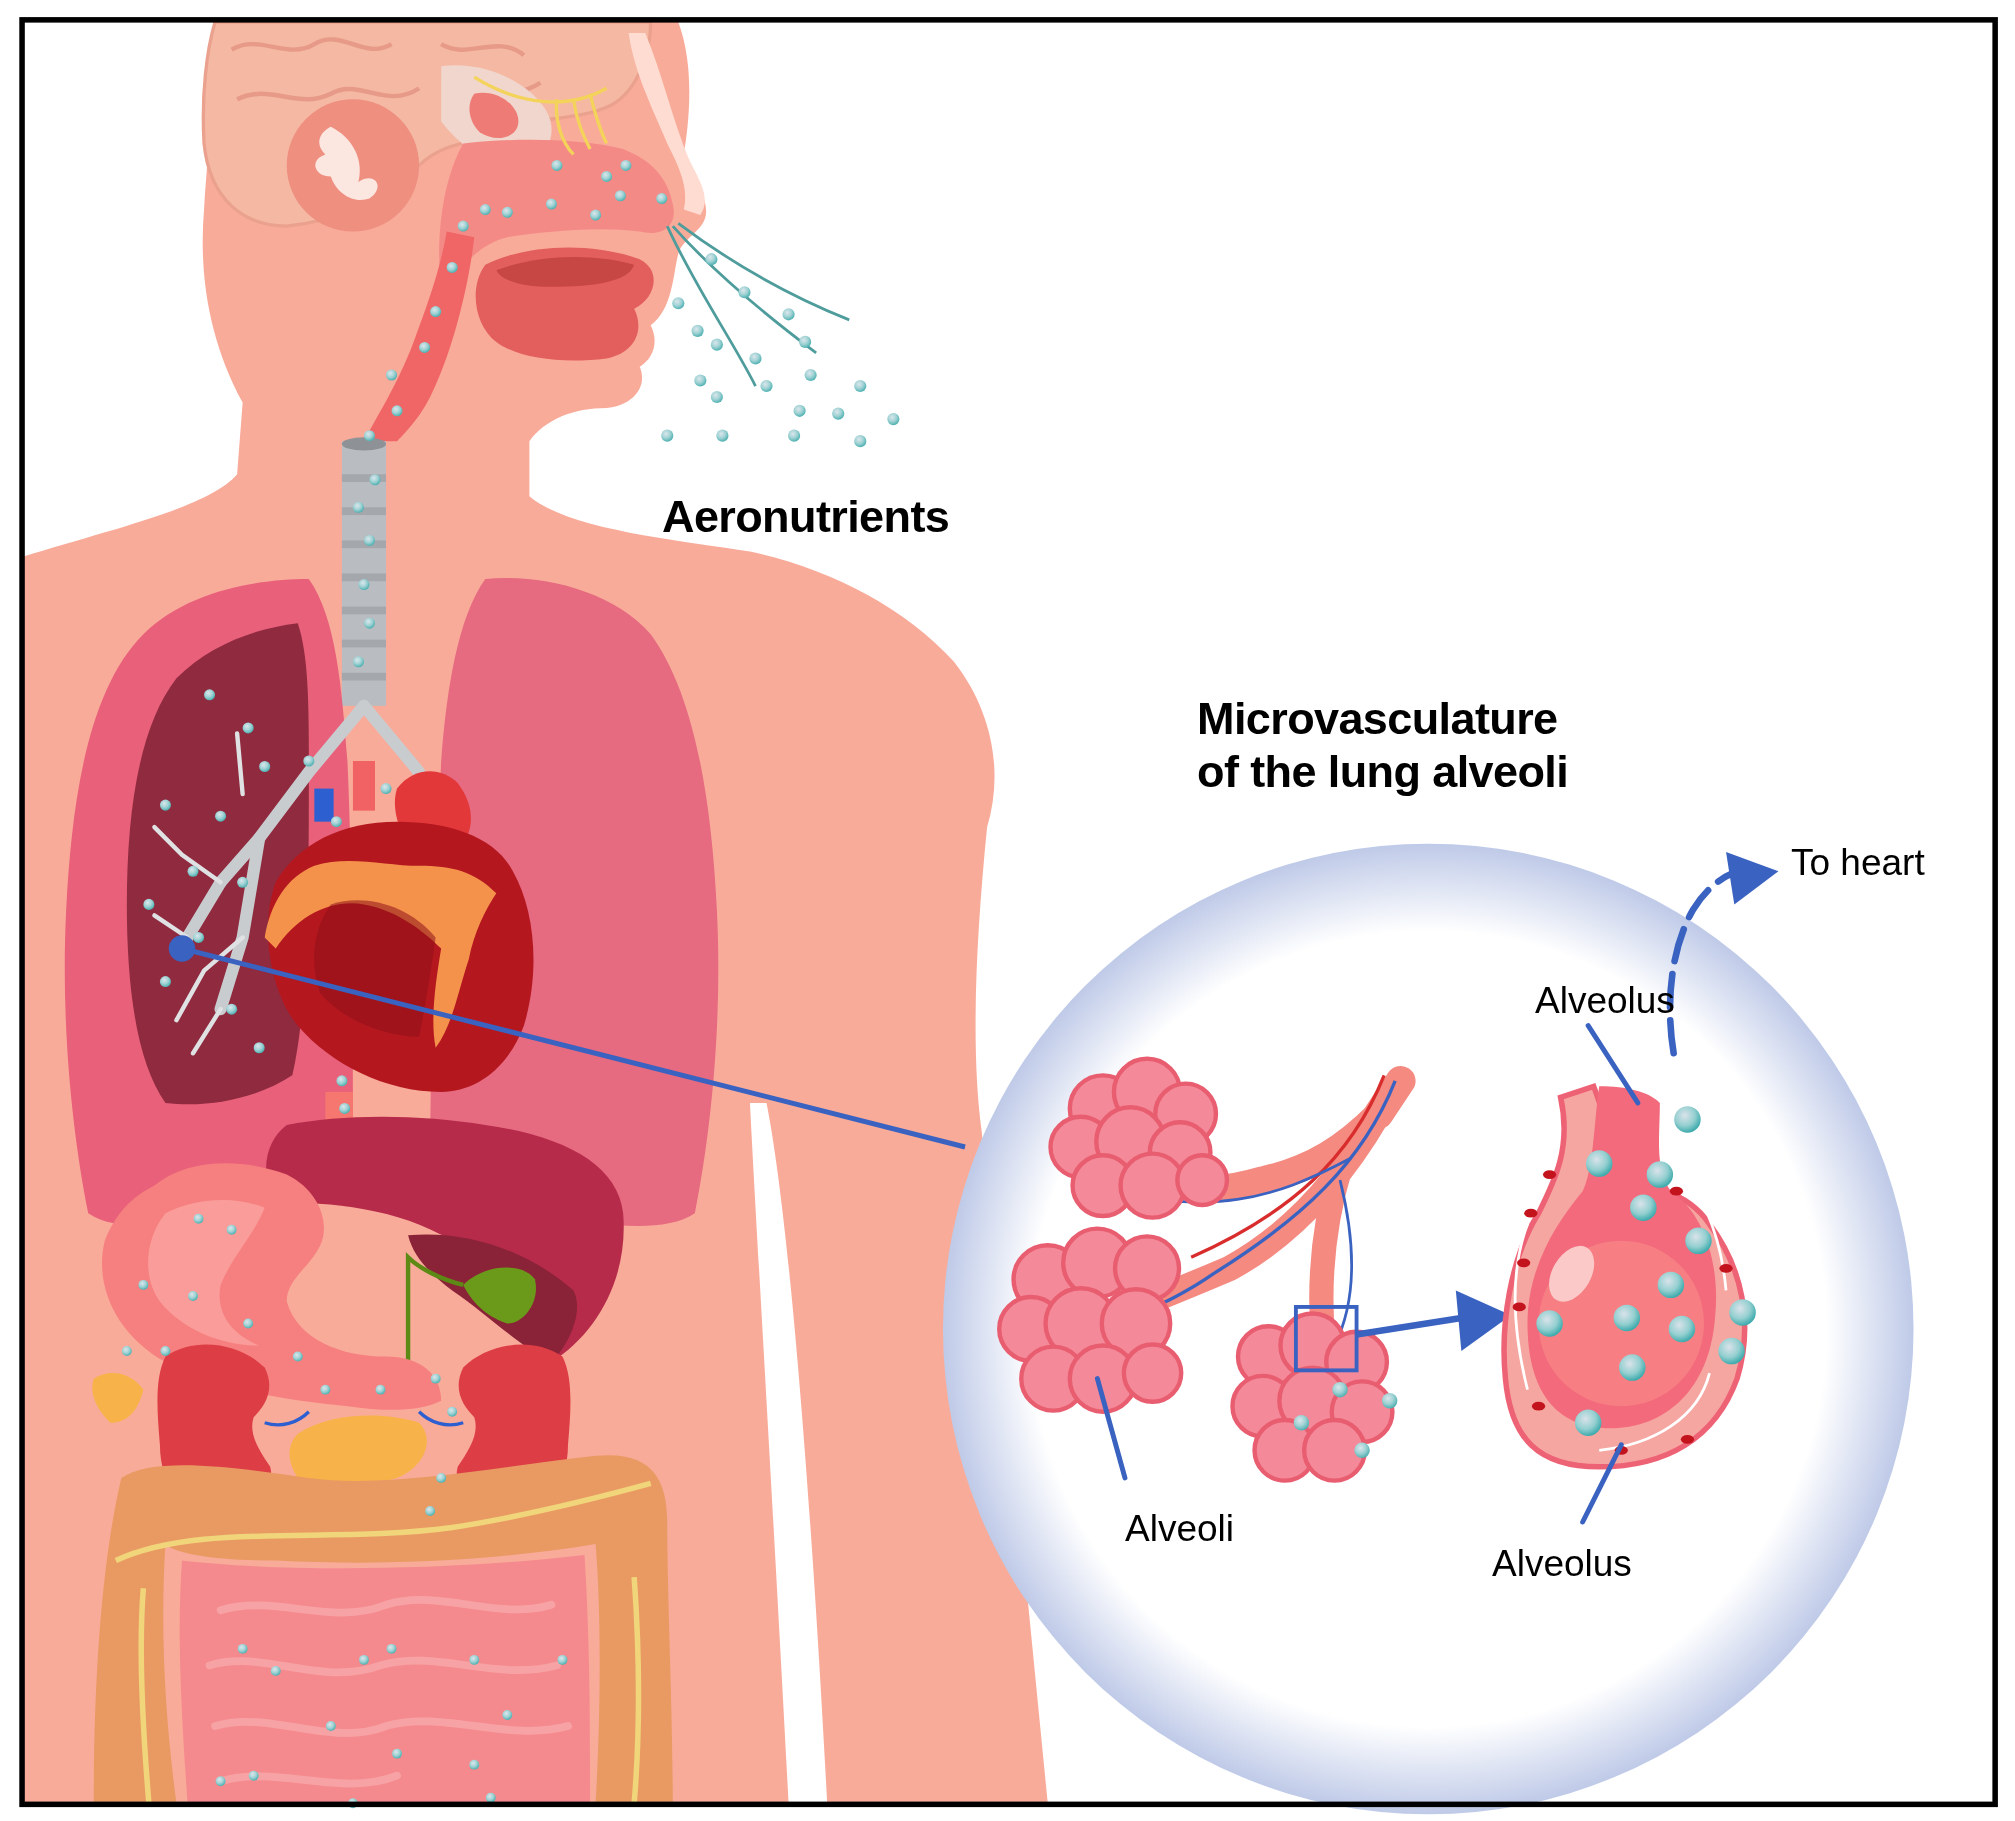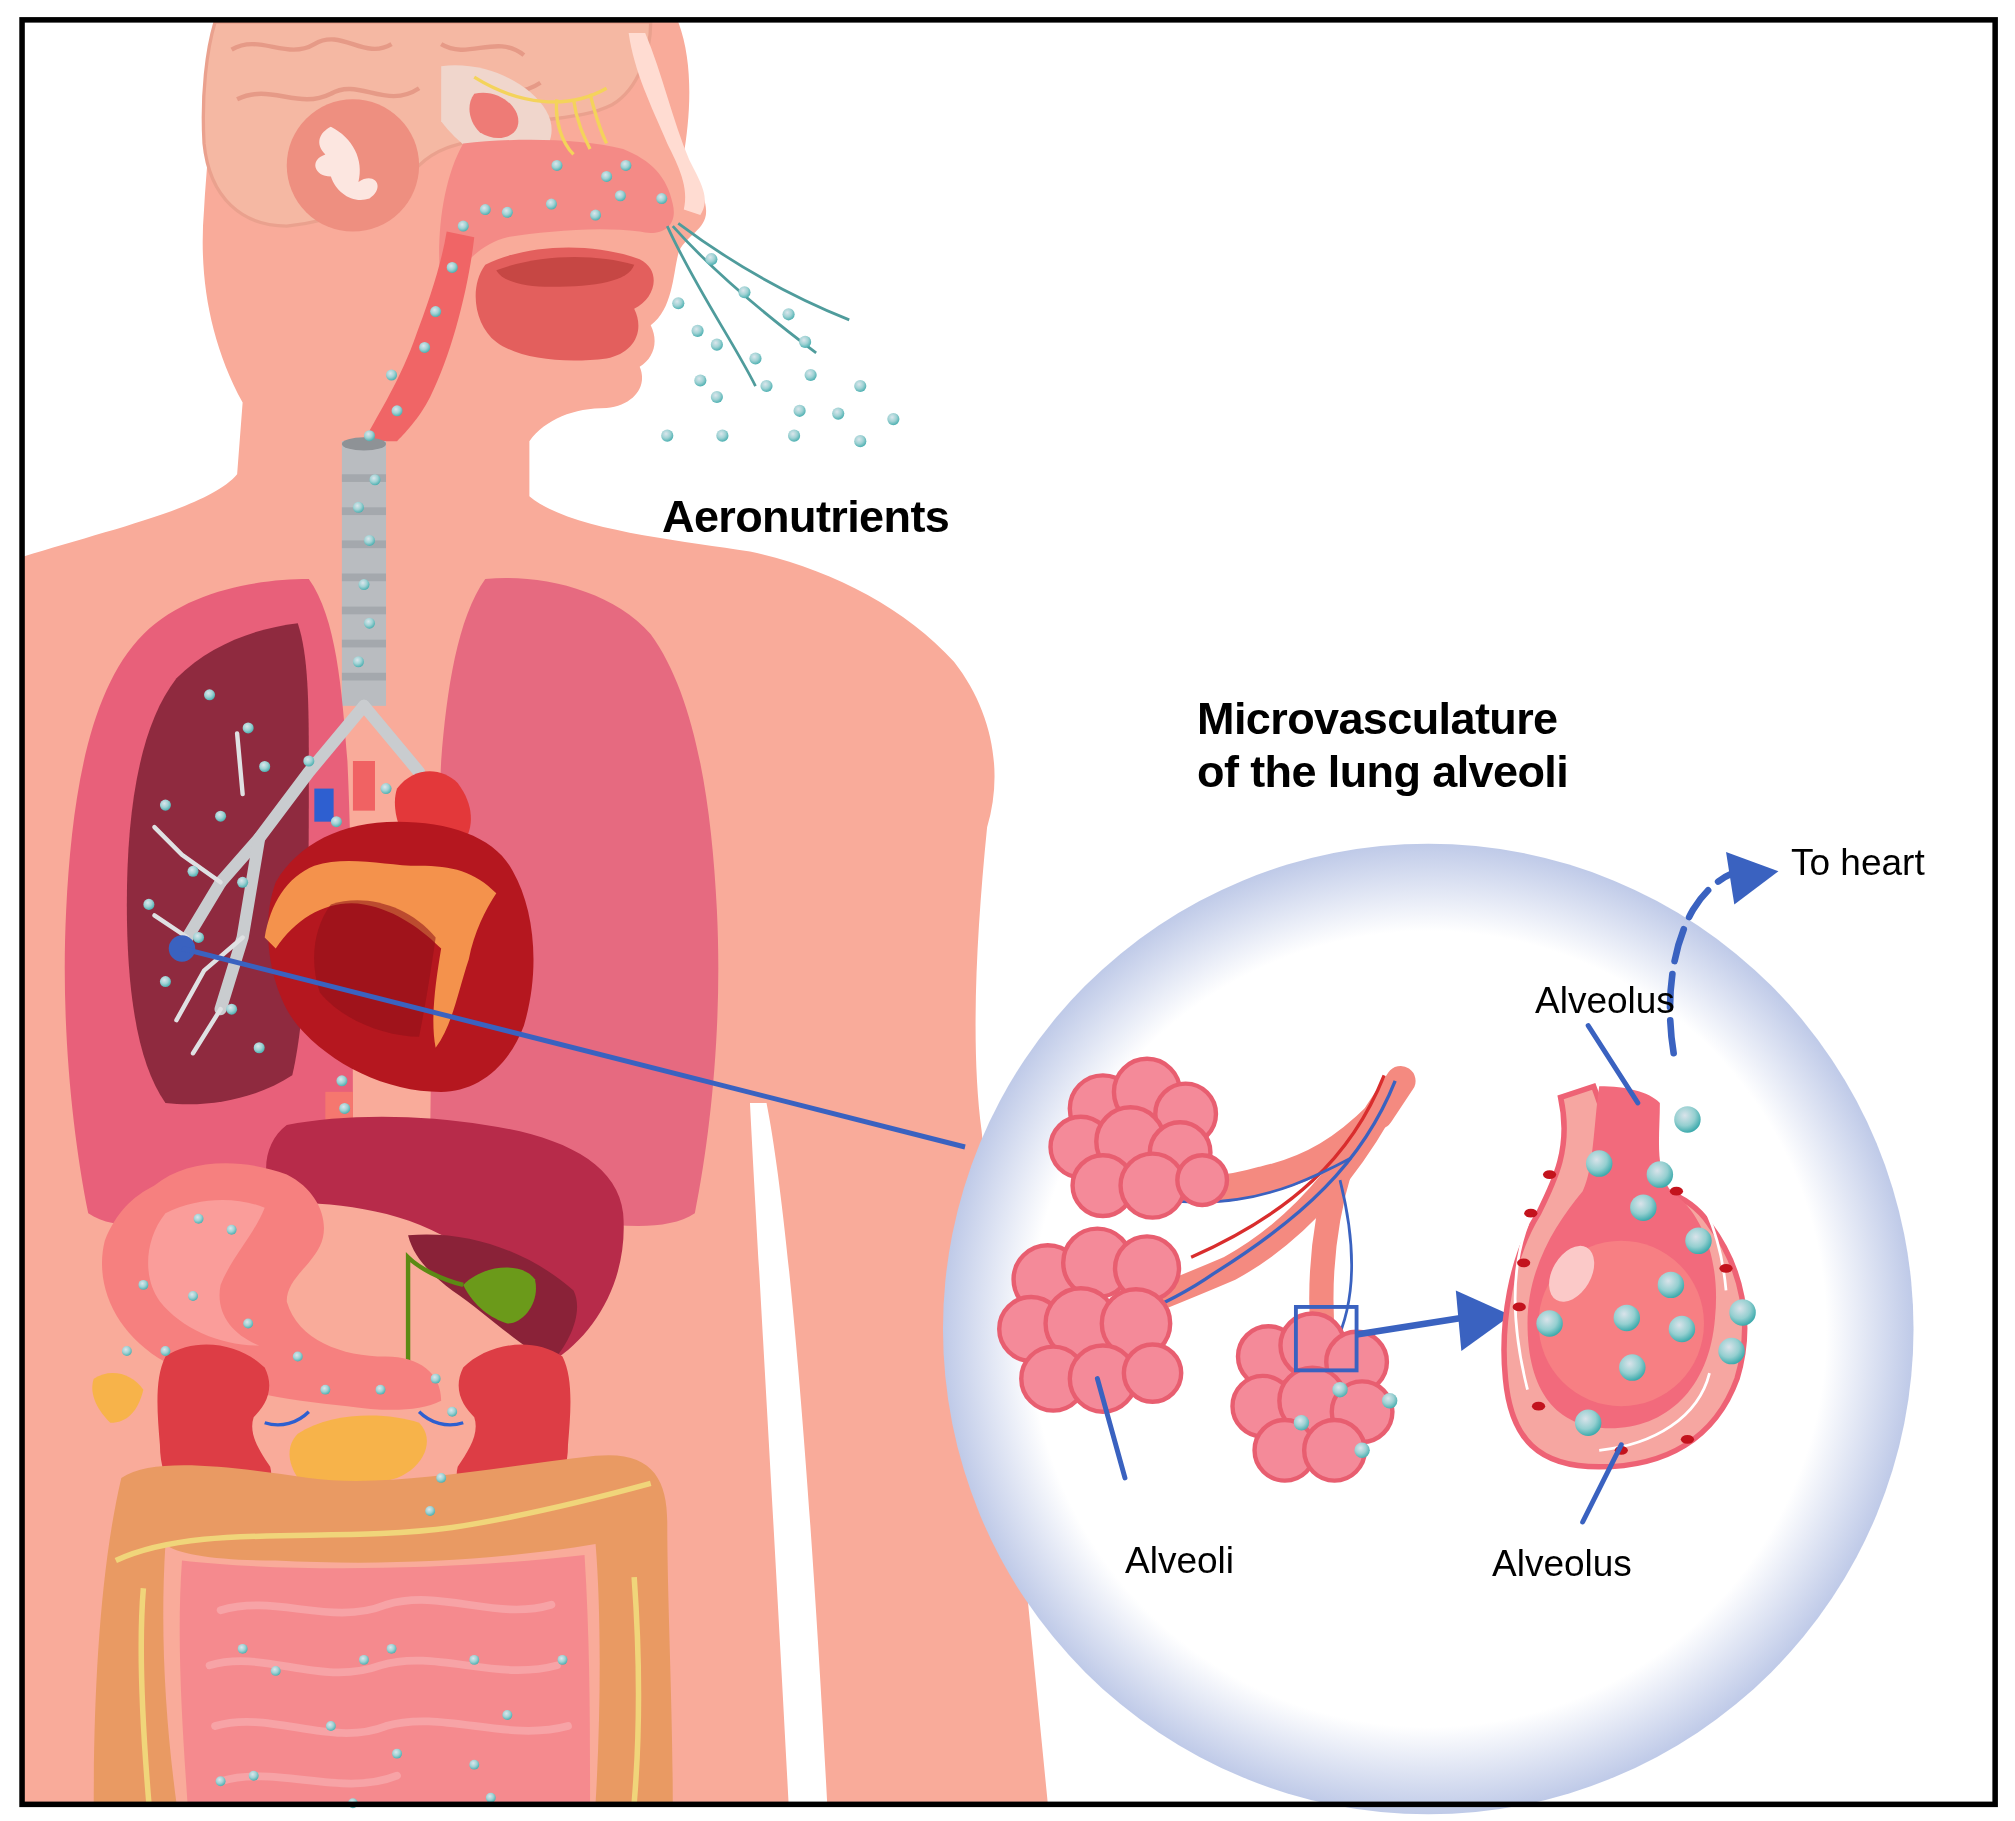--- a/index.html
+++ b/index.html
@@ -356,18 +356,18 @@
 
   <div class="label title-lg" style="left:662px; top:494px;">Aeronutrients</div>
 
   <div class="label title-md" style="left:1197px; top:696px; width:463px;">Microvasculature</div>
   <div class="label title-md" style="left:1197px; top:749px; width:463px;">of the lung alveoli</div>
 
   <div class="label lbl" style="left:1791px; top:844px;">To heart</div>
 
   <div class="label lbl" style="left:1535px; top:982px;">Alveolus</div>
 
-  <div class="label lbl" style="left:1125px; top:1510px;margin-top:32px;">Alveoli</div>
+  <div class="label lbl" style="left:1125px; top:1510px;">Alveoli</div>
 
   <div class="label lbl" style="left:1492px; top:1545px;">Alveolus</div>
 
 </div>
 
 
 </body></html>

